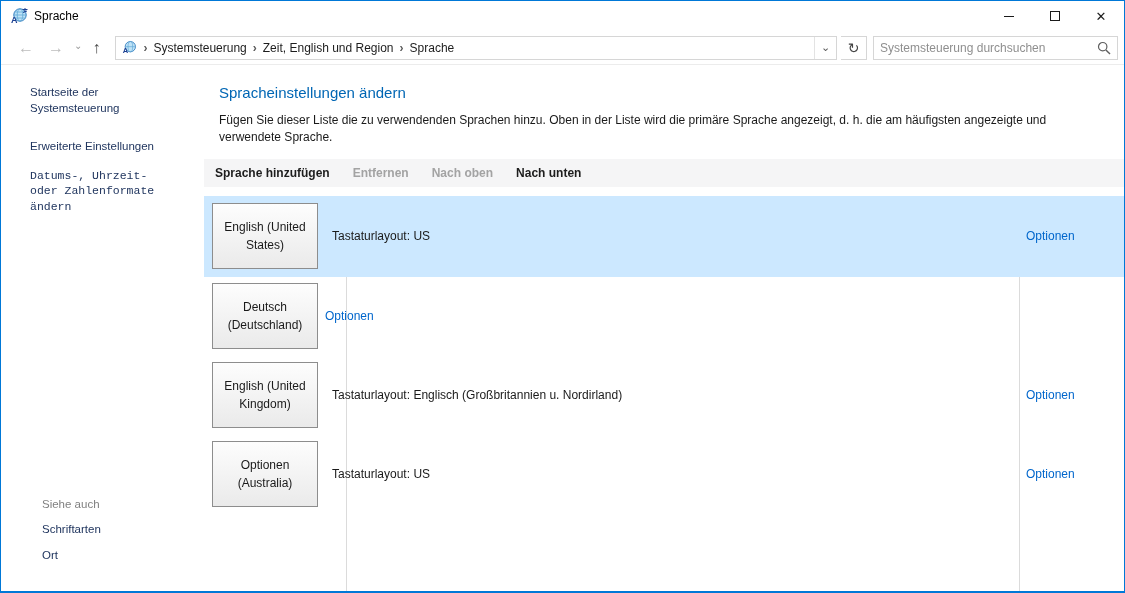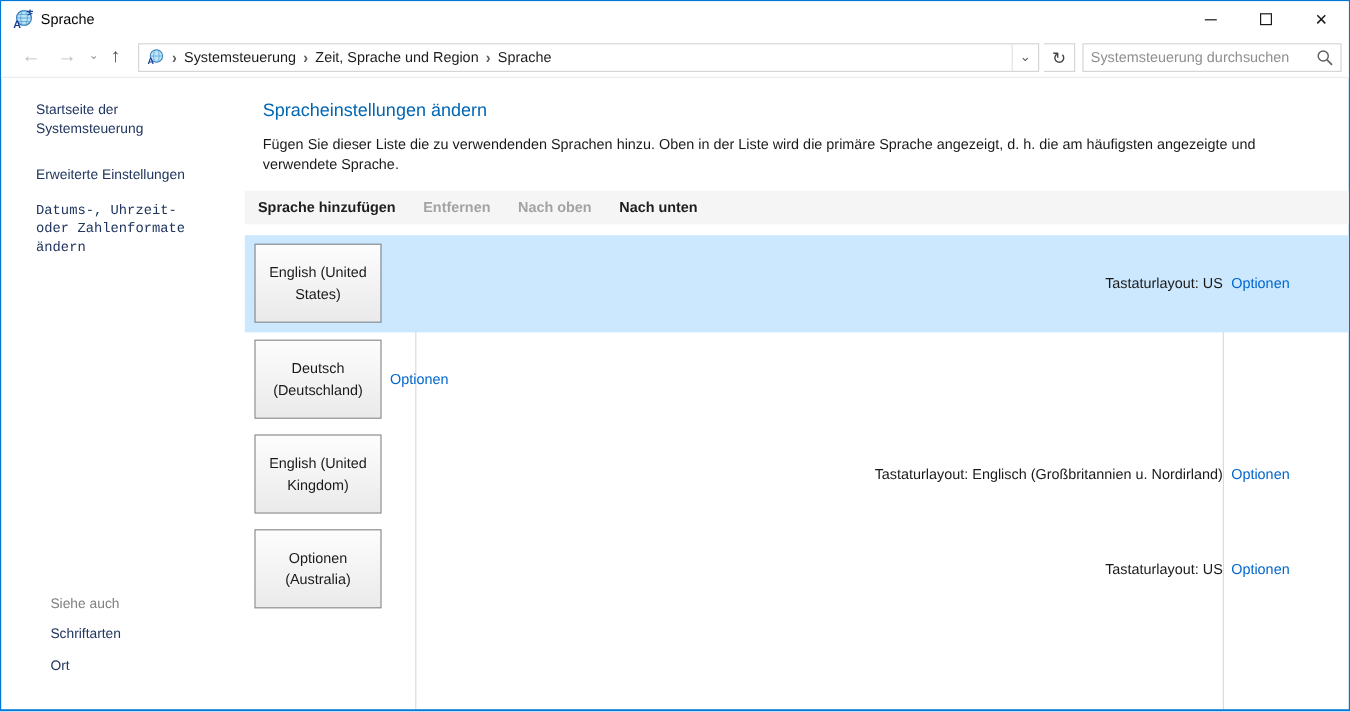--- a/index.html
+++ b/index.html
@@ -32,21 +32,21 @@
   .addressbar{ flex:1; height:24px; border:1px solid #d6d6d6; display:flex; align-items:center;
                margin:0 4px 0 8px; background:#fff; }
   .addr-icon{ width:15px; height:15px; margin:0 4px 0 6px; display:inline-flex; flex:0 0 auto; }
   .crumb{ font-size:12px; color:#1d1d1d; padding:0 4px; white-space:nowrap; }
   .crumb-sep{ font-size:12px; color:#5a5a5a; padding:0 2px; font-weight:bold; transform:scaleY(1.1); }
   .addr-spacer{ flex:1; }
   .addr-dd{ width:22px; text-align:center; font-size:11px; color:#5a5a5a; border-left:1px solid #e3e3e3;
             height:100%; display:flex; align-items:center; justify-content:center; }
   .refresh-btn{ width:26px; height:24px; border:1px solid #d6d6d6; border-left:none; margin-right:6px;
             display:flex; align-items:center; justify-content:center; font-size:14px; color:#444; }
-  .searchbox{ width:216px; height:24px; border:1px solid #d6d6d6; display:flex; align-items:center; padding:0 6px; }
+  .searchbox{ width:245px; height:24px; border:1px solid #d6d6d6; display:flex; align-items:center; padding:0 6px; }
   .searchbox input{ border:none; outline:none; flex:1; font-size:12px; color:#444;
                     font-family:"Liberation Sans", sans-serif; min-width:0; }
   .searchbox input::placeholder{ color:#8f8f8f; opacity:1; }
   .search-icon{ width:14px; height:14px; flex:0 0 auto; }
 
   
   .body{ flex:1; display:flex; min-height:0; }
 
   .sidebar{ width:203px; flex:0 0 auto; display:flex; flex-direction:column; padding:20px 8px 16px 29px; }
   .side-link{ font-size:11.5px; color:#21365f; margin-bottom:13px; line-height:1.35; max-width:160px; cursor:pointer; }
@@ -69,21 +69,21 @@
   .col-sep.s1{ left:142px; }
   .col-sep.s2{ left:815px; }
 
   .lang-row{ display:flex; align-items:center; height:79px; position:relative; }
   .lang-row.selected{ background:#cce8ff; height:81px; }
   .lang-tile{ width:106px; margin-left:8px; height:66px; flex:0 0 auto;
               background:linear-gradient(#fdfdfd,#eaeaea); border:1px solid #8d8d8d;
               display:flex; align-items:center; justify-content:center; text-align:center;
               font-size:12px; color:#1a1a1a; line-height:1.5; padding:2px 8px; cursor:pointer; }
   .lang-details{ flex:1; padding-left:14px; font-size:12px; color:#1a1a1a; line-height:1.42; min-width:0; }
-  .lang-details span{ display:block;text-align:right; }
+  .lang-details span{ display:block; }
   .lang-options{ width:105px; flex:0 0 auto; padding-left:7px; font-size:12px; }
   .lang-options a{ color:#0066cc; text-decoration:none; cursor:pointer; }
 </style>
 </head>
 <body>
 
 <div class="window">
 
   <div class="titlebar">
     <span class="app-icon">
@@ -120,21 +120,21 @@
         <svg viewBox="0 0 18 18" width="15" height="15">
           <circle cx="10" cy="8" r="6.2" fill="#bfe3f7" stroke="#2f7bbd" stroke-width="1"></circle>
           <ellipse cx="10" cy="8" rx="2.8" ry="6.2" fill="none" stroke="#5fa8d6" stroke-width="0.8"></ellipse>
           <path d="M3.8 8 h12.4" stroke="#5fa8d6" stroke-width="0.8" fill="none"></path>
           <text x="1" y="16" font-size="9" font-weight="bold" fill="#1b3f91" font-family="'Liberation Sans',sans-serif">A</text>
         </svg>
       </span>
       <span class="crumb-sep">›</span>
       <span class="crumb">Systemsteuerung</span>
       <span class="crumb-sep">›</span>
-      <span class="crumb">Zeit, Sprache und Region</span>
+      <span class="crumb">Zeit, English und Region</span>
       <span class="crumb-sep">›</span>
       <span class="crumb">Sprache</span>
       <span class="addr-spacer"></span>
       <span class="addr-dd">⌄</span>
     </div>
     <div class="refresh-btn">↻</div>
 
     <div class="searchbox">
       <input type="text" placeholder="Systemsteuerung durchsuchen" style="">
       <span class="search-icon">

